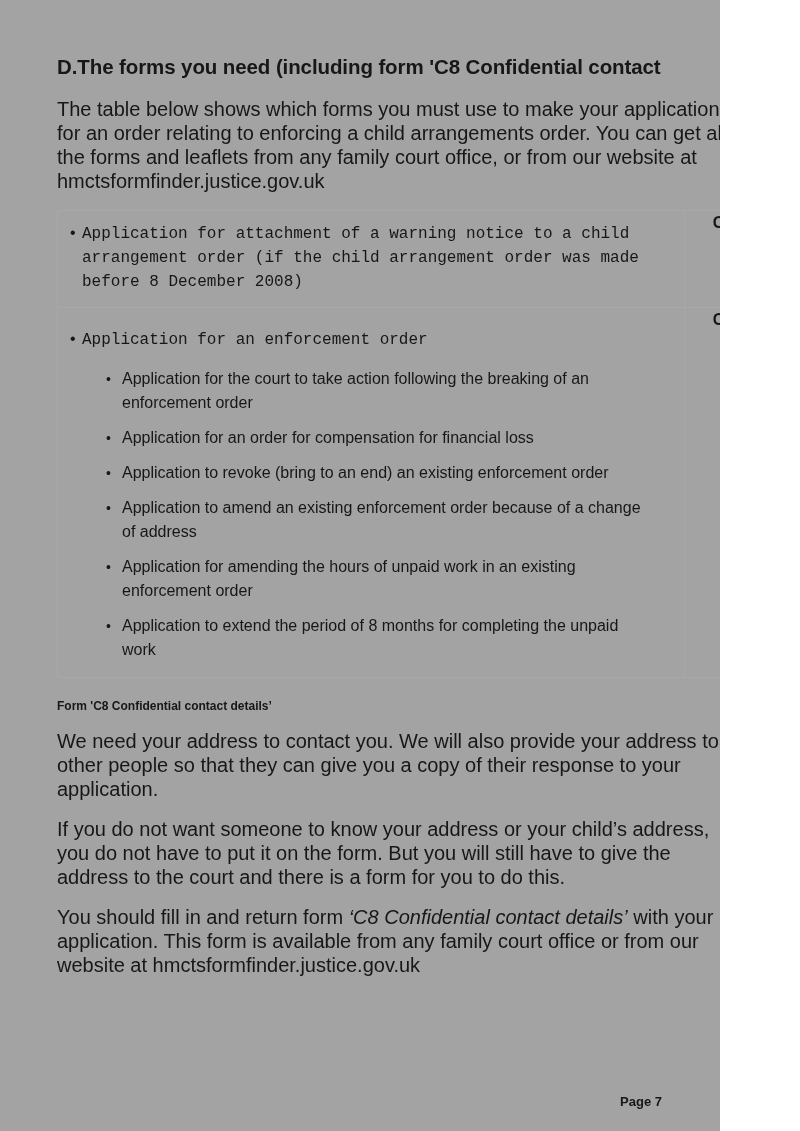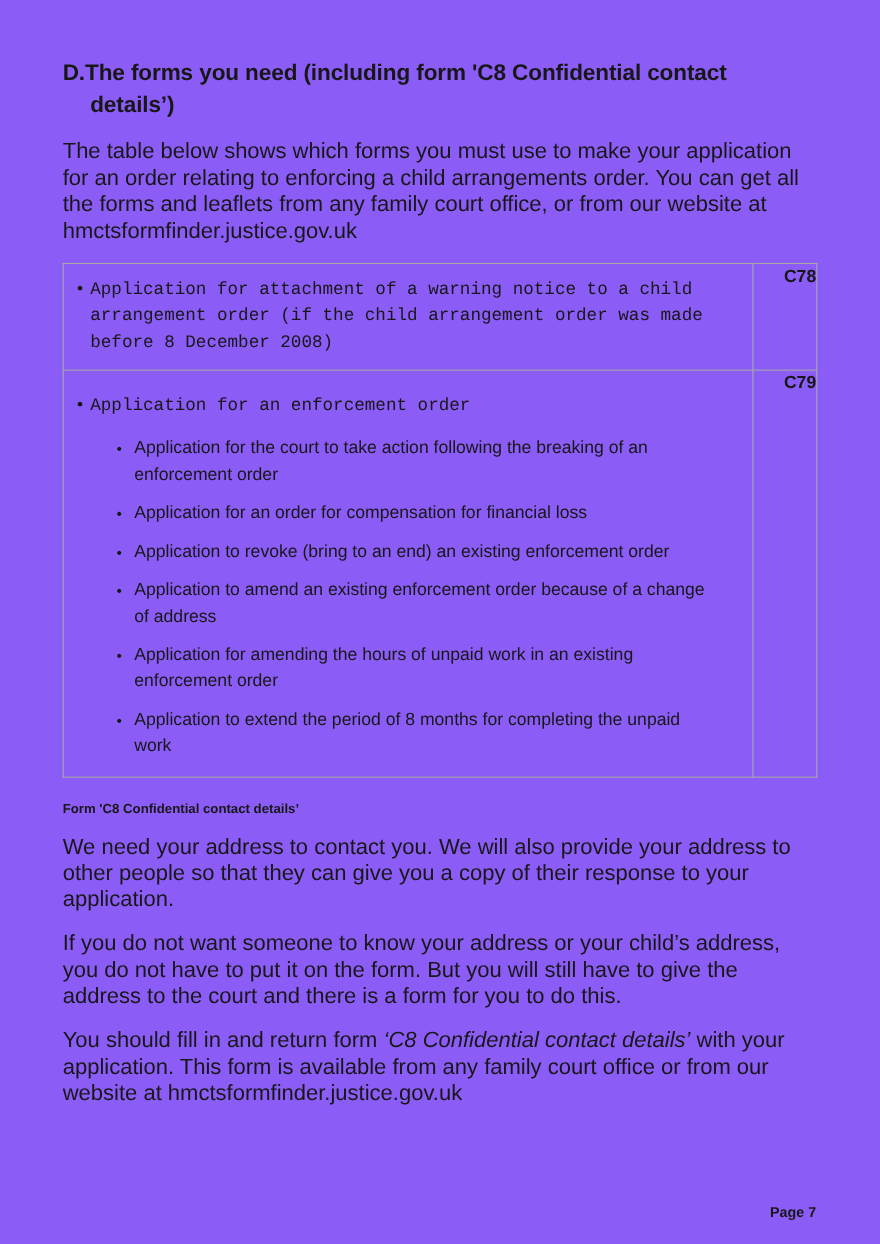--- a/index.html
+++ b/index.html
@@ -4,23 +4,23 @@
 <style>
   * { margin: 0; padding: 0; box-sizing: border-box; }
   html, body { background: #ffffff; }
   body {
     font-family: "Liberation Sans", sans-serif;
     color: #171717;
     -webkit-font-smoothing: antialiased;
   }
   .page {
     position: relative;
-    width: 800px;
+    width: 720px;
     height: 1131px;
-    background: #8b5cf6;
+    background: #a3a3a3;
     overflow: hidden;
   }
   .content {
     position: absolute;
     left: 57px;
     top: 0;
     width: 686px;
   }
 
   
@@ -115,21 +115,20 @@
   }
 </style>
 </head>
 <body>
 
 <div class="page">
   <div class="content">
 
     <h1 class="doc-title">
       <span class="h1-line">D.The forms you need (including form 'C8 Confidential contact</span>
-      <span class="h1-line h1-line2">details’)</span>
     </h1>
 
     <p class="body-text intro">The table below shows which forms you must use to make your application for an order relating to enforcing a child arrangements order. You can get all the forms and leaflets from any family court office, or from our website at hmctsformfinder.justice.gov.uk</p>
 
     <table class="forms-table">
       <tbody>
           <tr>
         <td class="desc-cell">
           <div class="bullet-item">Application for attachment of a warning notice to a child arrangement order (if the child arrangement order was made before 8 December 2008)</div>
         </td>

